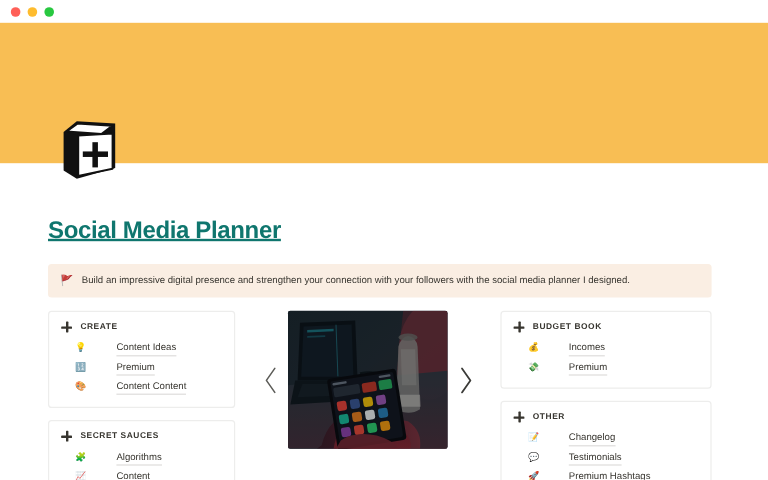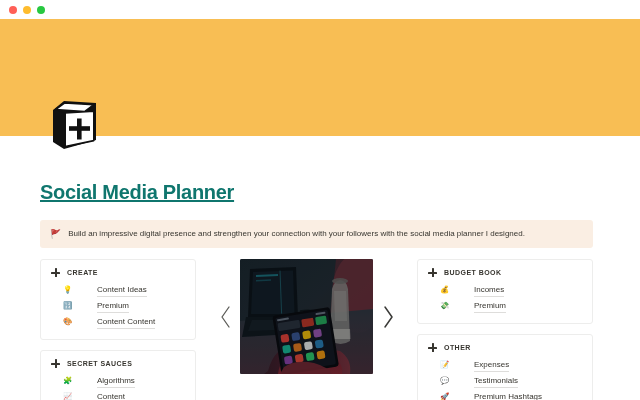--- a/index.html
+++ b/index.html
@@ -397,21 +397,21 @@
       </div>
 
       <div class="card">
         <div class="card-header">
           <span class="plus-icon"></span>
           <span class="card-title">OTHER</span>
         </div>
         <ul class="card-list">
           <li class="card-item">
             <span class="item-emoji">📝</span>
-            <span class="item-label">Expenses</span>
+            <span class="item-label">Changelog</span>
           </li>
           <li class="card-item">
             <span class="item-emoji">💬</span>
             <span class="item-label">Testimonials</span>
           </li>
           <li class="card-item">
             <span class="item-emoji">🚀</span>
             <span class="item-label">Premium Hashtags</span>
           </li>
 

